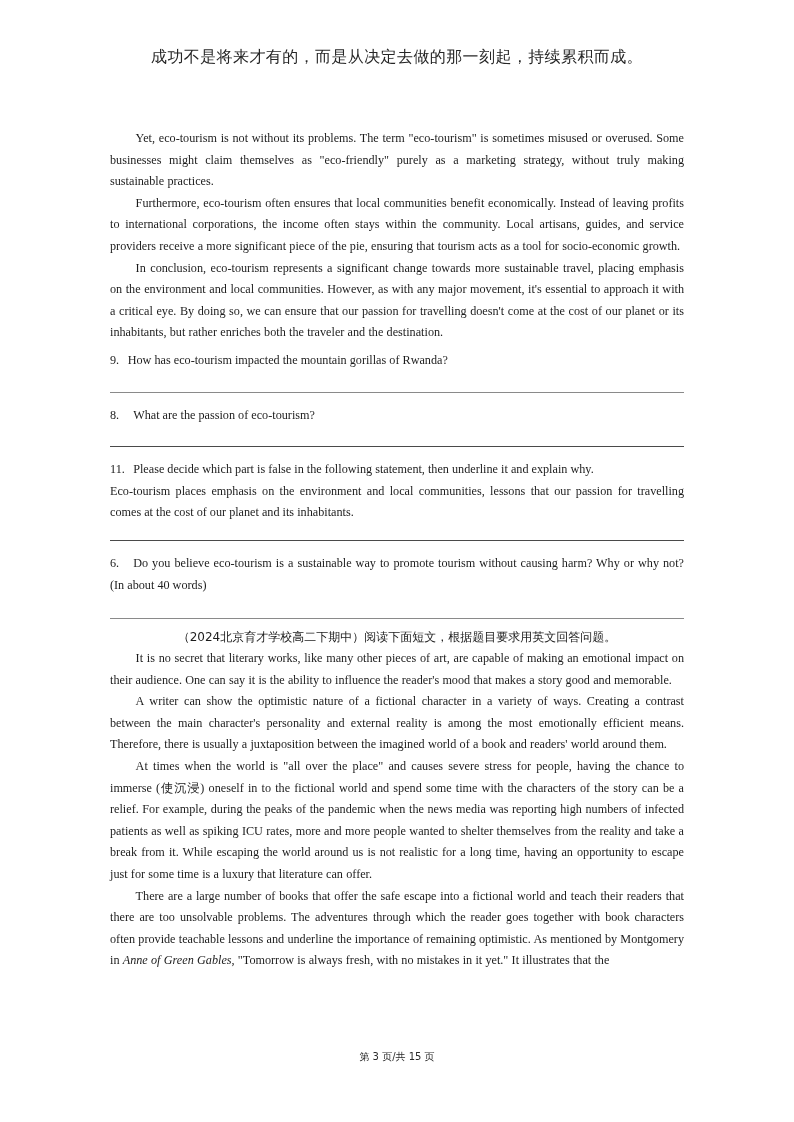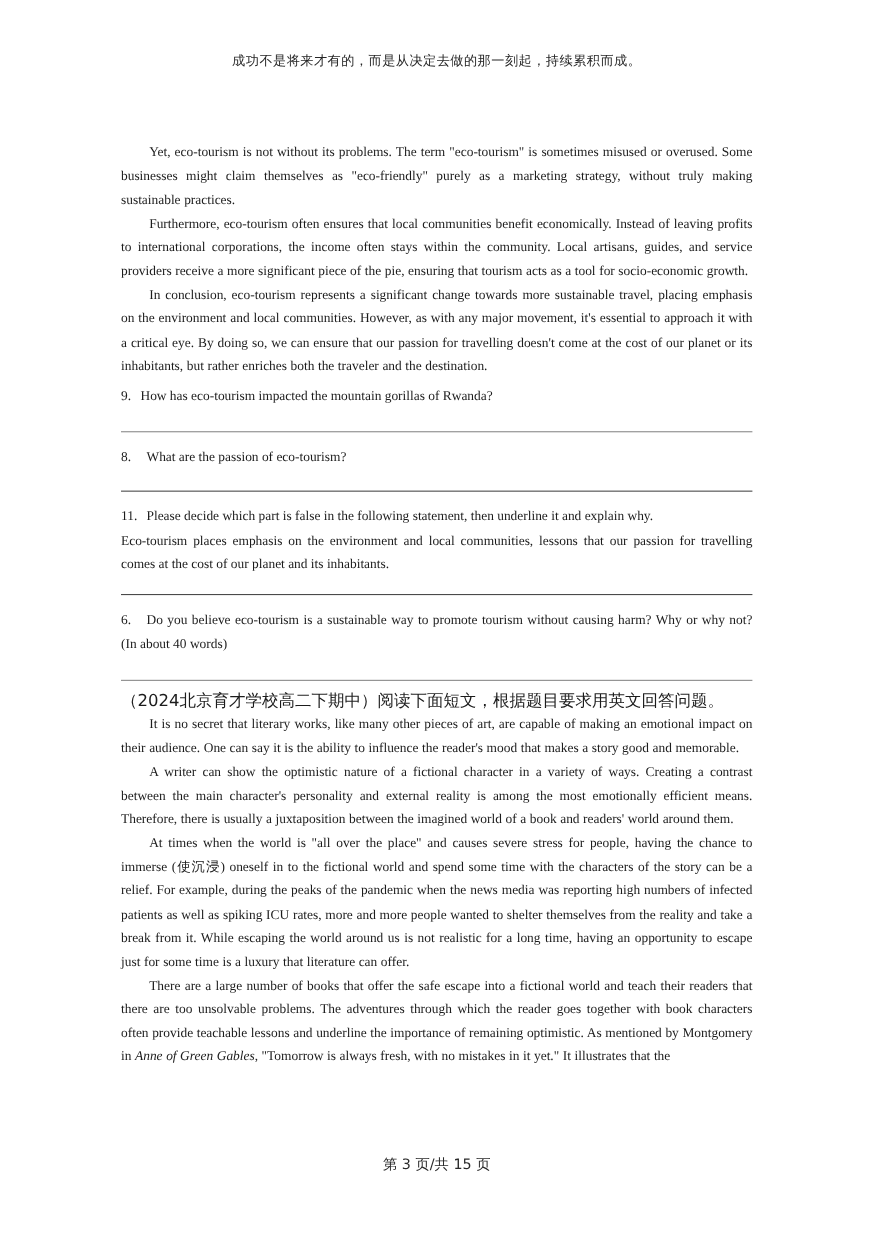--- a/index.html
+++ b/index.html
@@ -75,44 +75,45 @@
     border-top-color: #4a4a4a;
   }
   .sp6  { height: 6px; }
   .sp8  { height: 8px; }
   .sp12 { height: 12px; }
   .sp16 { height: 16px; }
   .sp20 { height: 20px; }
   .sp22 { height: 22px; }
   .cn {
     font-family: "DejaVu Sans", "Liberation Sans", sans-serif;
-    font-size: 12px;
+    font-size: 16px;
   }
   .cn-head {
     margin: 0;
-    font-size: 15px;
+    font-size: 12px;
     line-height: 21px;
     text-indent: 0;
     color: #1c1c1c;
+    text-align: center;
   }
   em.title-ital {
     font-style: italic;
   }
   .footer {
     position: absolute;
     left: 0;
     top: 1050px;
     width: 794px;
     text-align: center;
     font-size: 11.6px;
     color: #2a2a2a;
   }
   .footer .cnf {
     font-family: "DejaVu Sans", "Liberation Sans", sans-serif;
-    font-size: 13px;
+    font-size: 10px;
     text-align: right;
   }
 </style>
 </head>
 <body>
 
 <div class="page">
 
   <div class="header-line cn">成功不是将来才有的，而是从决定去做的那一刻起，持续累积而成。</div>
 

